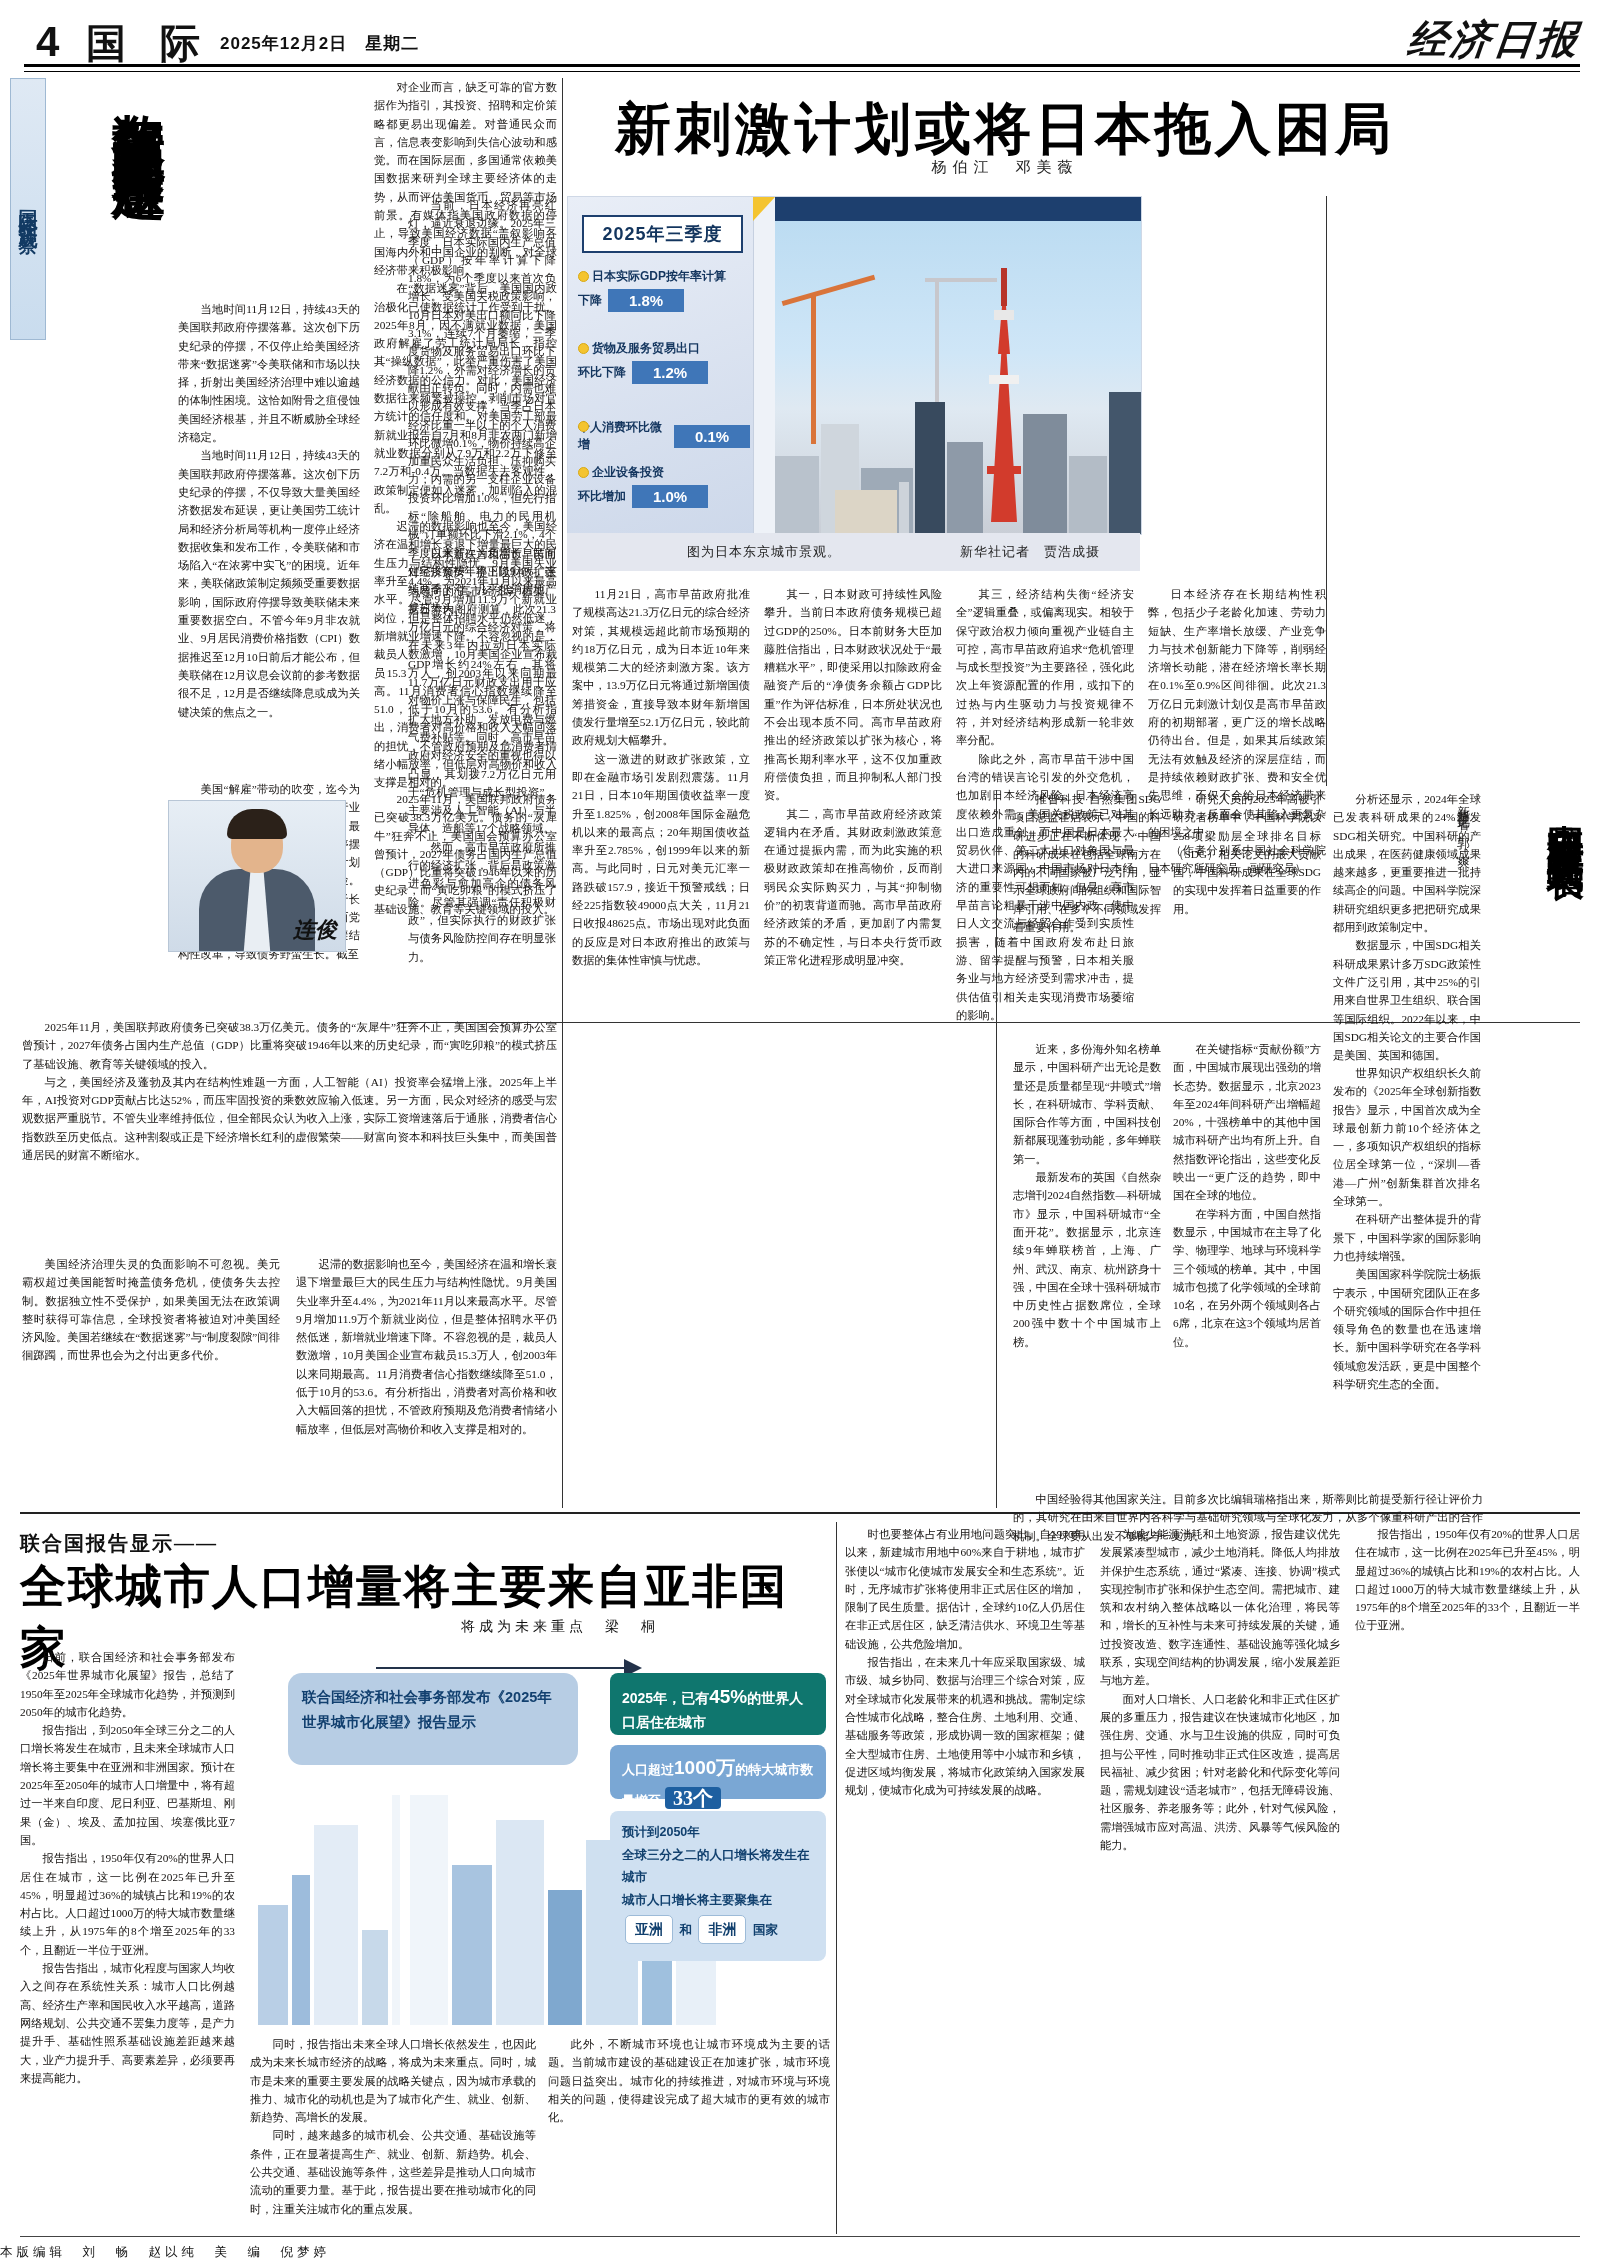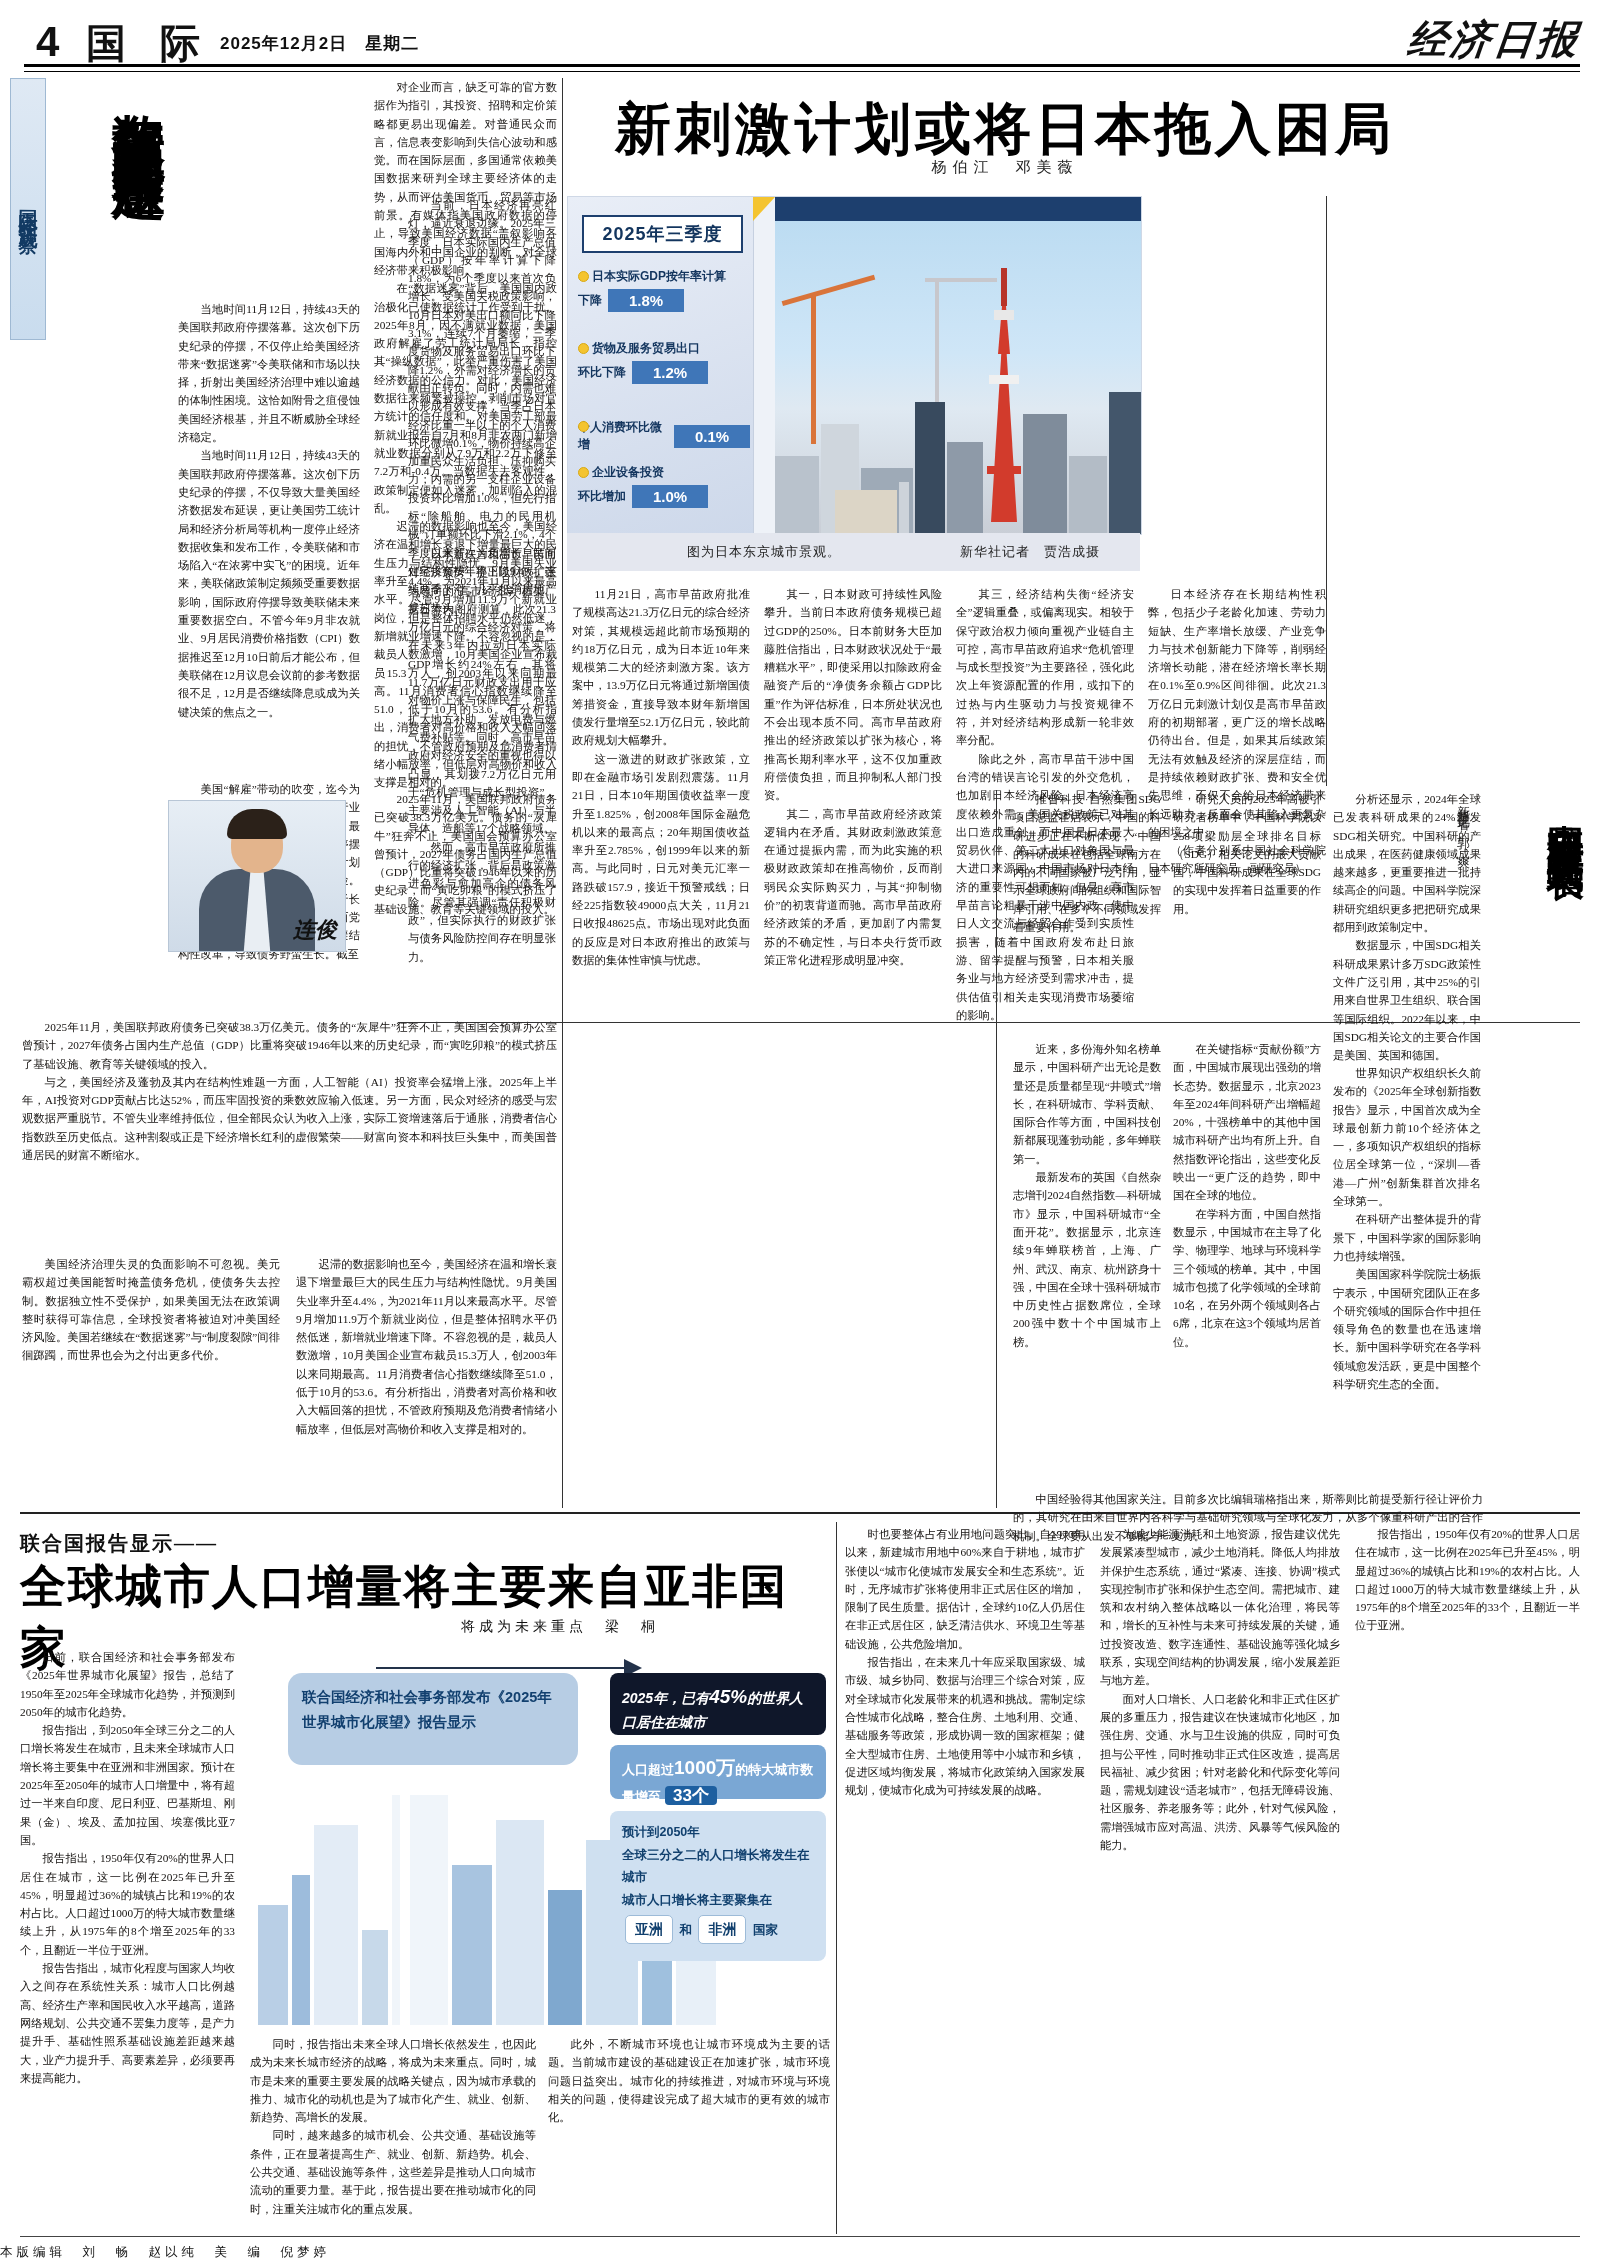--- a/index.html
+++ b/index.html
@@ -176,25 +176,25 @@
     padding:12px 14px;box-sizing:border-box;
     font-family:"Liberation Sans","DejaVu Sans",sans-serif;
   }
   .ig2-arrow{position:absolute;left:126px;top:22px;width:250px;height:2px;background:#23324a;}
   .ig2-arrowhead{position:absolute;left:374px;top:14px;width:0;height:0;
     border-left:18px solid #23324a;border-top:9px solid transparent;border-bottom:9px solid transparent;}
   .ig2-card{
     position:absolute;left:360px;box-sizing:border-box;
     font-family:"Liberation Sans","DejaVu Sans",sans-serif;
   }
-  .c1{top:28px;width:216px;height:62px;background:#0f172a;border-radius:8px;color:#fff;
-    font-size:14px;font-weight:bold;padding:10px 12px;line-height:1.5;font-style:italic;}
+  .c1{top:28px;width:216px;height:62px;background:#0f766e;border-radius:8px;color:#fff;
+    font-size:14px;font-weight:bold;padding:10px 12px;line-height:1.5;}
   .c2{top:100px;width:216px;height:54px;background:#7aa7d4;border-radius:8px;color:#fff;
     font-size:13px;font-weight:bold;padding:9px 12px;line-height:1.5;}
-  .c2 .big{background:#1d5fa0;padding:0 8px;border-radius:4px;font-size:17px;margin-left:4px;}
+  .c2 .big{background:#1d5fa0;padding:0 8px;border-radius:4px;font-size:20px;margin-left:4px;font-family:Liberation Serif, serif;}
   .c3{top:166px;width:216px;height:150px;background:#cfe0f1;border-radius:8px;color:#11406e;
     font-size:12.5px;font-weight:bold;padding:10px 12px;line-height:1.8;}
   .pillbox{display:inline-block;background:#fff;border:1px solid #9dbbd8;border-radius:5px;
     padding:1px 9px;font-size:14px;font-weight:bold;color:#11406e;margin:0 3px;}
   .big-n{font-size:19px;}
 
   
   .rt-vhead{
     position:absolute;right:14px;top:795px;width:112px;height:700px;
     writing-mode:vertical-rl;text-orientation:upright;

